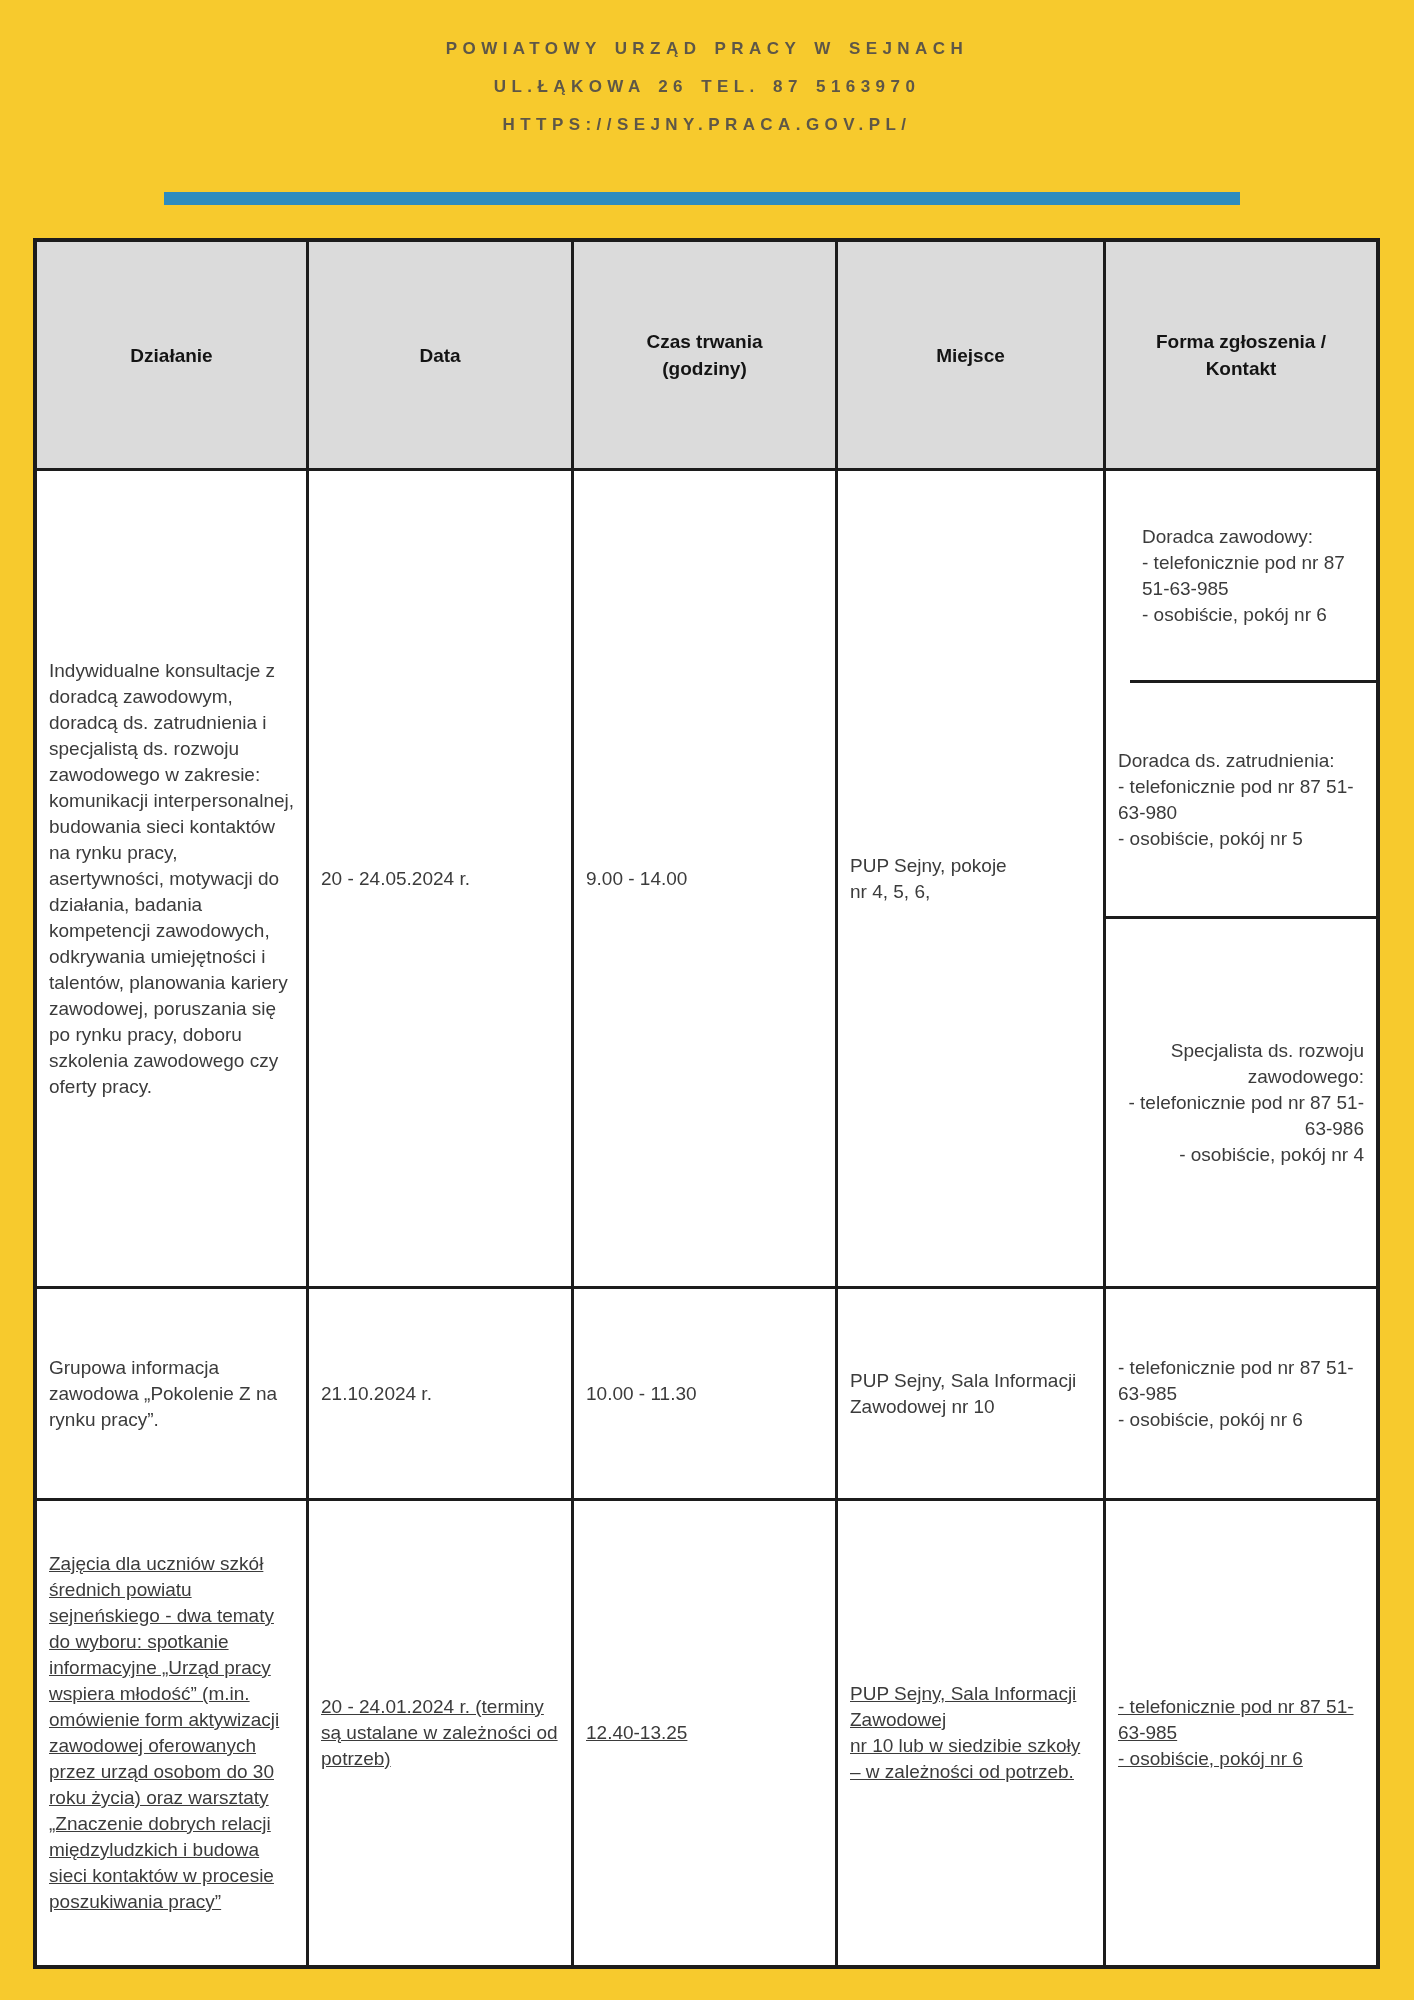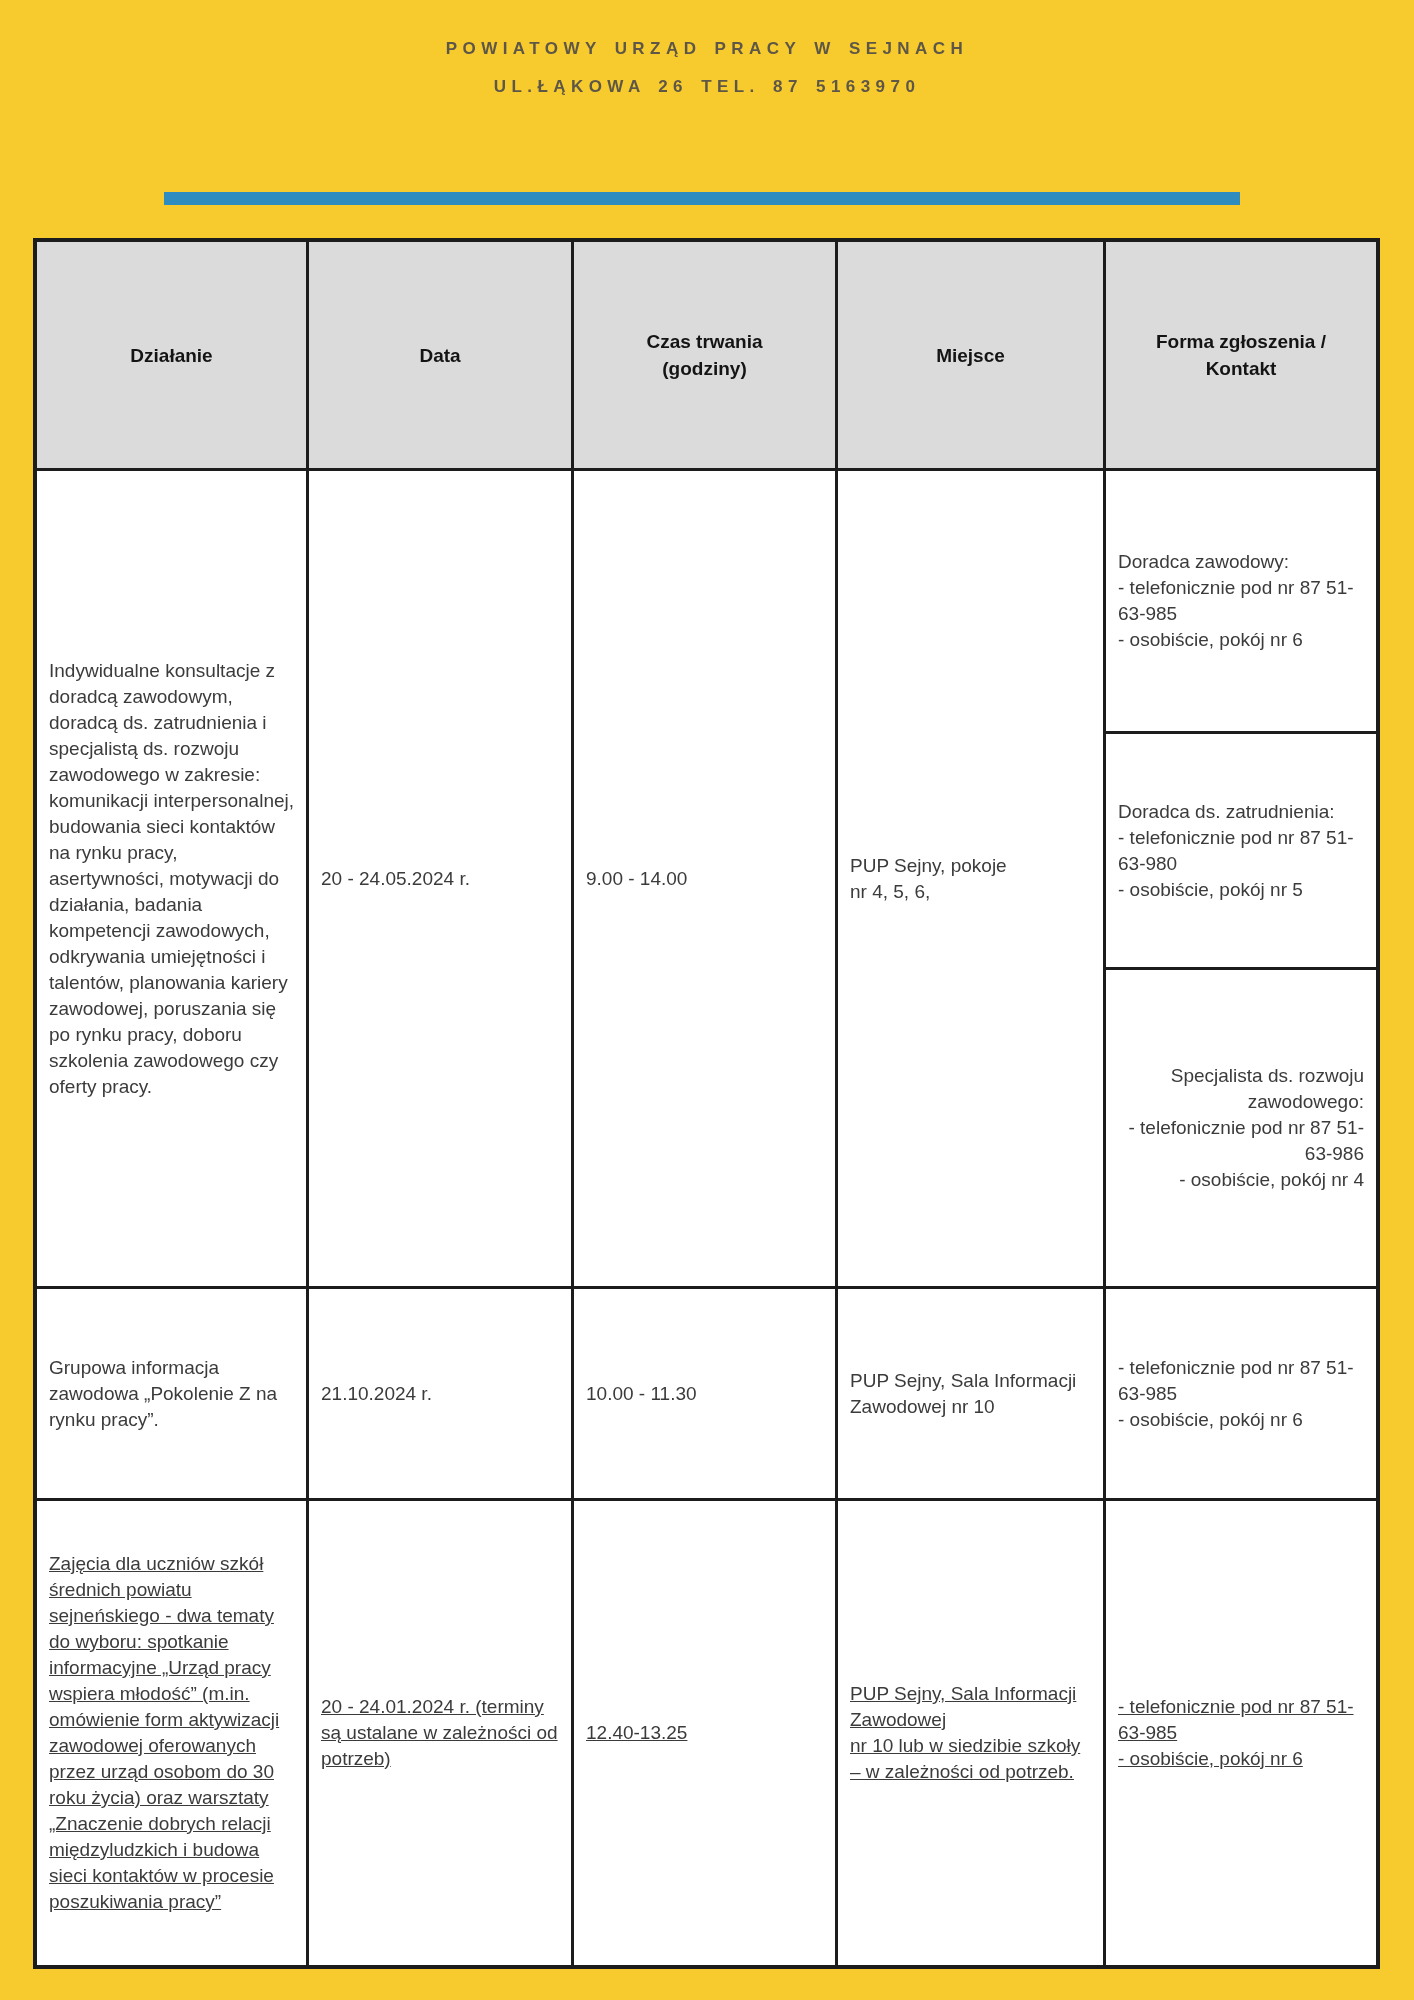--- a/index.html
+++ b/index.html
@@ -78,32 +78,33 @@
     flex-direction:column;
     align-items:stretch;
     padding:0;
   }
   .subcell{
     display:flex;
     align-items:center;
     padding:6px 12px;
     white-space:pre-line;
   }
-  .subcell.s1{height:263px;border-bottom:3px solid var(--table-border);}
+  .subcell.s1{height:212px;border-bottom:3px solid var(--table-border);margin-left:24px;}
   .subcell.s2{height:236px;border-bottom:3px solid var(--table-border);}
   .subcell.s3{flex:1;text-align:right;}
 </style>
 </head>
 <body>
 
 <div class="page">
 
   <div class="banner">
     <div>POWIATOWY URZĄD PRACY W SEJNACH</div>
     <div>UL.ŁĄKOWA 26 TEL. 87 5163970</div>
+    <div>HTTPS://SEJNY.PRACA.GOV.PL/</div>
   </div>
 
   <div class="bar"></div>
 
   <div class="tbl">
 
     <div class="cell hcell">Działanie</div>
     <div class="cell hcell">Data</div>
     <div class="cell hcell">Czas trwania
 (godziny)</div>

